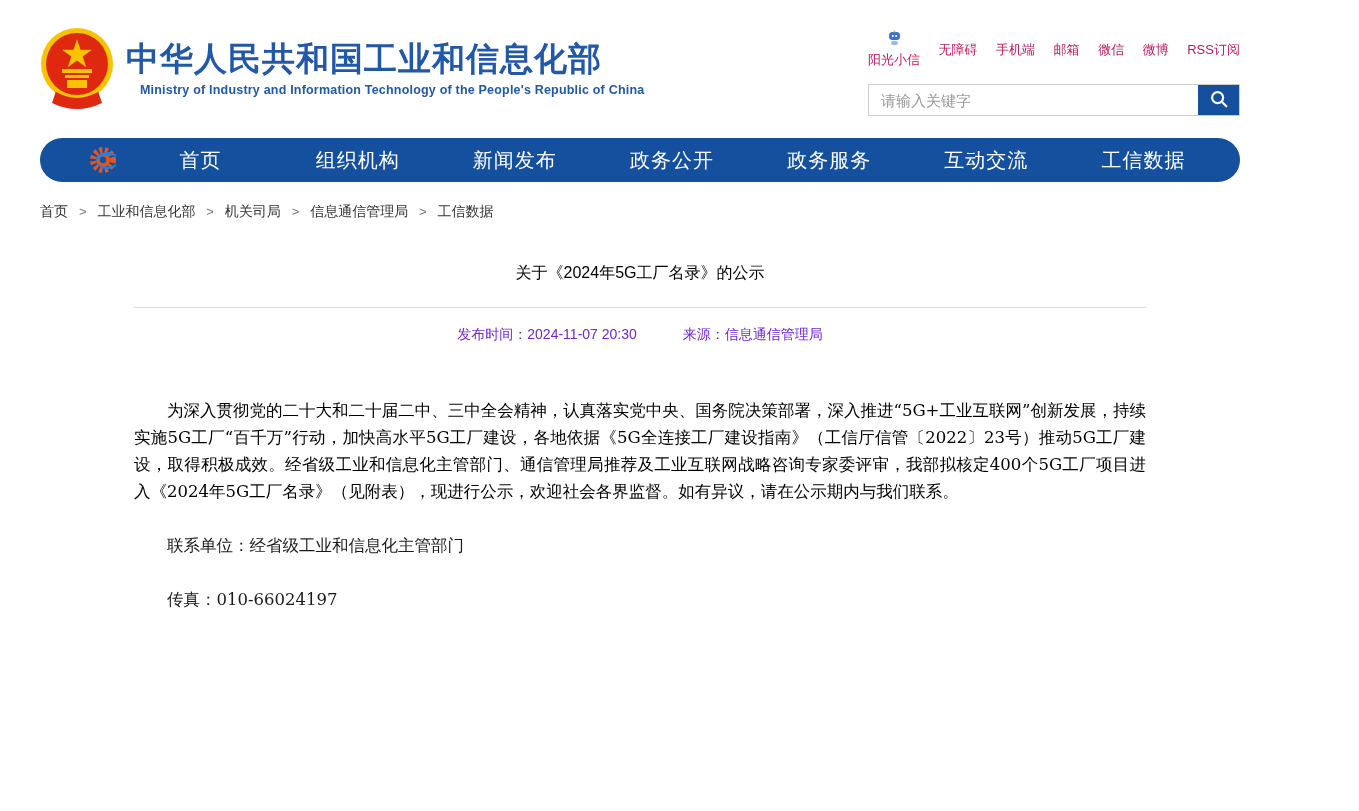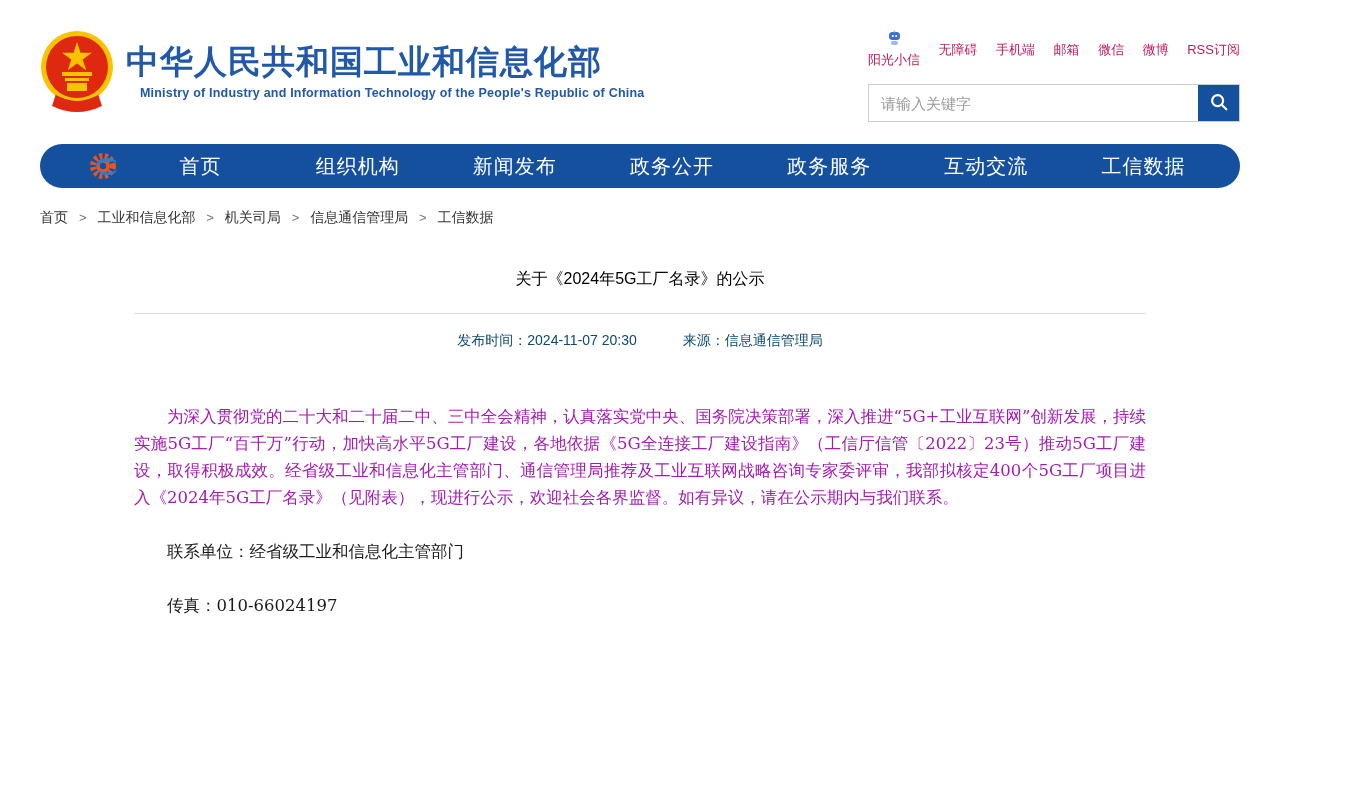--- a/index.html
+++ b/index.html
@@ -27,21 +27,21 @@
   }
   .header-right { width: 372px; padding-top: 8px; }
   .quick-links {
     display: flex; align-items: center; justify-content: space-between;
     font-size: 13px; color: #333;
   }
   .quick-links .ql-item { color: #be185d; text-decoration: none; cursor: pointer; white-space: nowrap; flex-direction: column; }
   .quick-links .first { display: flex; align-items: center; gap: 4px; }
   .robot-icon { width: 17px; height: 17px; display: inline-block; }
   .search-row {
-    margin-top: 15px; display: flex; height: 38px;
+    margin-top: 15px; display: flex; height: 32px;
     border: 1px solid #cccccc; background: #fff;
   }
   .search-input {
     flex: 1; border: none; outline: none; padding: 0 12px;
     font-size: 15px; color: #333; font-family: "Liberation Sans", sans-serif;
   }
   .search-input::placeholder { color: #999; }
   .search-btn {
     width: 41px; border: none; background: #15509e; cursor: pointer;
     display: flex; align-items: center; justify-content: center; padding: 0;
@@ -65,26 +65,26 @@
   .breadcrumb a { color: #333; text-decoration: none; cursor: pointer; }
   .breadcrumb .sep { color: #777; margin: 0 7px; font-size: 13px; }
 
   
   .article { margin-top: 42px; padding: 0 94px; }
   .article-title {
     margin: 17px; text-align: center; font-size: 16px; font-weight: normal;
     color: #000;
   }
   .title-divider { border: none; border-top: 1px solid #dcdcdc; margin: 23px 0 0; }
-  .article-meta { margin-top: 18px; text-align: center; font-size: 14px; color: #0c4a6e; }
+  .article-meta { margin-top: 18px; text-align: center; font-size: 14px; color: #6d28d9; }
   .article-meta .src { margin-left: 42px; }
   .article-body {
     margin-top: 53px;
     font-family: "DejaVu Serif", "Liberation Serif", serif;
-    font-size: 16.5px; color: #a21caf; line-height: 27px;
+    font-size: 16.5px; color: #000000; line-height: 27px;
     text-align: justify; text-indent: 2em;
   }
   .info-line {
     margin: 27px 0 0;
     font-family: "DejaVu Serif", "Liberation Serif", serif;
     font-size: 16.5px; color: #1a1a1a; line-height: 27px; text-indent: 2em;
   }
 </style>
 </head>
 <body>

